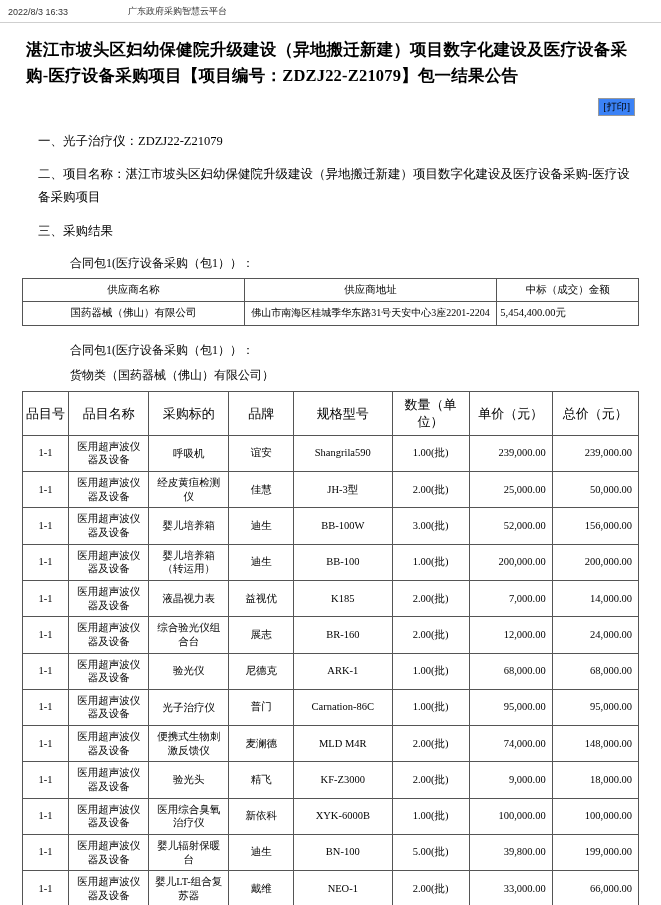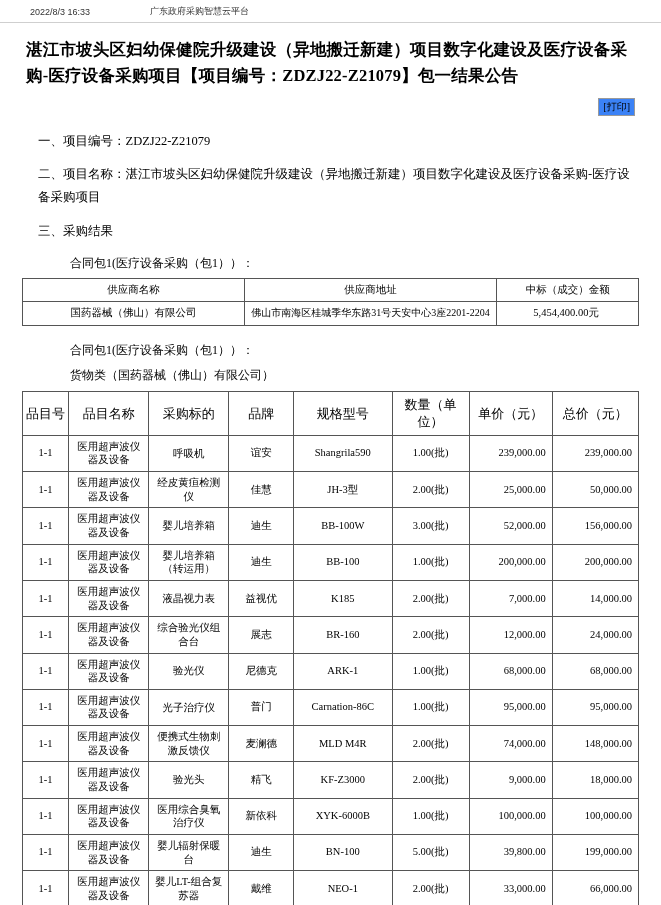--- a/index.html
+++ b/index.html
@@ -14,21 +14,21 @@
   .page { width: 661px; min-height: 905px; position: relative; }
 
   .topbar {
     display: flex;
     align-items: center;
     font-size: 9px;
     font-family: "Liberation Sans", sans-serif;
     color: #333;
     padding: 5px 10px 4px 8px;
   }
-  .topbar .ts { width: 120px; margin-left: 22px; }
+  .topbar .ts { width: 120px; }
   .topbar .center { flex: 1; text-align: left; padding-right: 90px; }
 
   .hr-top { border: 0; border-top: 1px solid #cfcfcf; margin: 0; }
 
   .title {
     font-size: 16.5px;
     font-weight: bold;
     line-height: 1.55;
     text-align: left;
     padding: 14px 26px 4px 26px;
@@ -76,21 +76,21 @@
   table.t th, table.t td {
     border: 1px solid #555;
     padding: 4px 3px;
     text-align: center;
     vertical-align: middle;
     line-height: 1.35;
   }
   table.t th { font-weight: normal; }
 
   
-  .t-supplier td.amount { text-align: center; padding-right: 6px; }
+  .t-supplier td.amount { text-align: left; padding-right: 6px; }
   .t-supplier td.addr { font-size: 10px; line-height: 1.4; }
 
   
   .t-items th { font-size: 13px; }
   .t-items td { font-size: 10.5px; }
   .t-items td.num { text-align: center; }
   .t-items td.money { text-align: right; padding-right: 6px; }
   .t-items td.name2 { line-height: 1.3; }
 
   .c1 { width: 7.5%; }
@@ -115,21 +115,21 @@
 
   <div class="title">湛江市坡头区妇幼保健院升级建设（异地搬迁新建）项目数字化建设及医疗设备采购-医疗设备采购项目【项目编号：ZDZJ22-Z21079】包一结果公告</div>
 
   <div class="print-row">
     <span class="print-btn">[打印]</span>
   </div>
 
   <div class="body-wrap">
 
     <div class="sec">
-      <span>一、项目编号：</span><span>ZDZJ22-Z21079</span>
+      <span>一、光子治疗仪：</span><span>ZDZJ22-Z21079</span>
     </div>
 
     <div class="sec">
       <span>二、项目名称：</span><span>湛江市坡头区妇幼保健院升级建设（异地搬迁新建）项目数字化建设及医疗设备采购-医疗设备采购项目</span>
     </div>
 
     <div class="sec">
       <span>三、采购结果</span>
     </div>
     <div class="sub">合同包1(医疗设备采购（包1））：</div>

